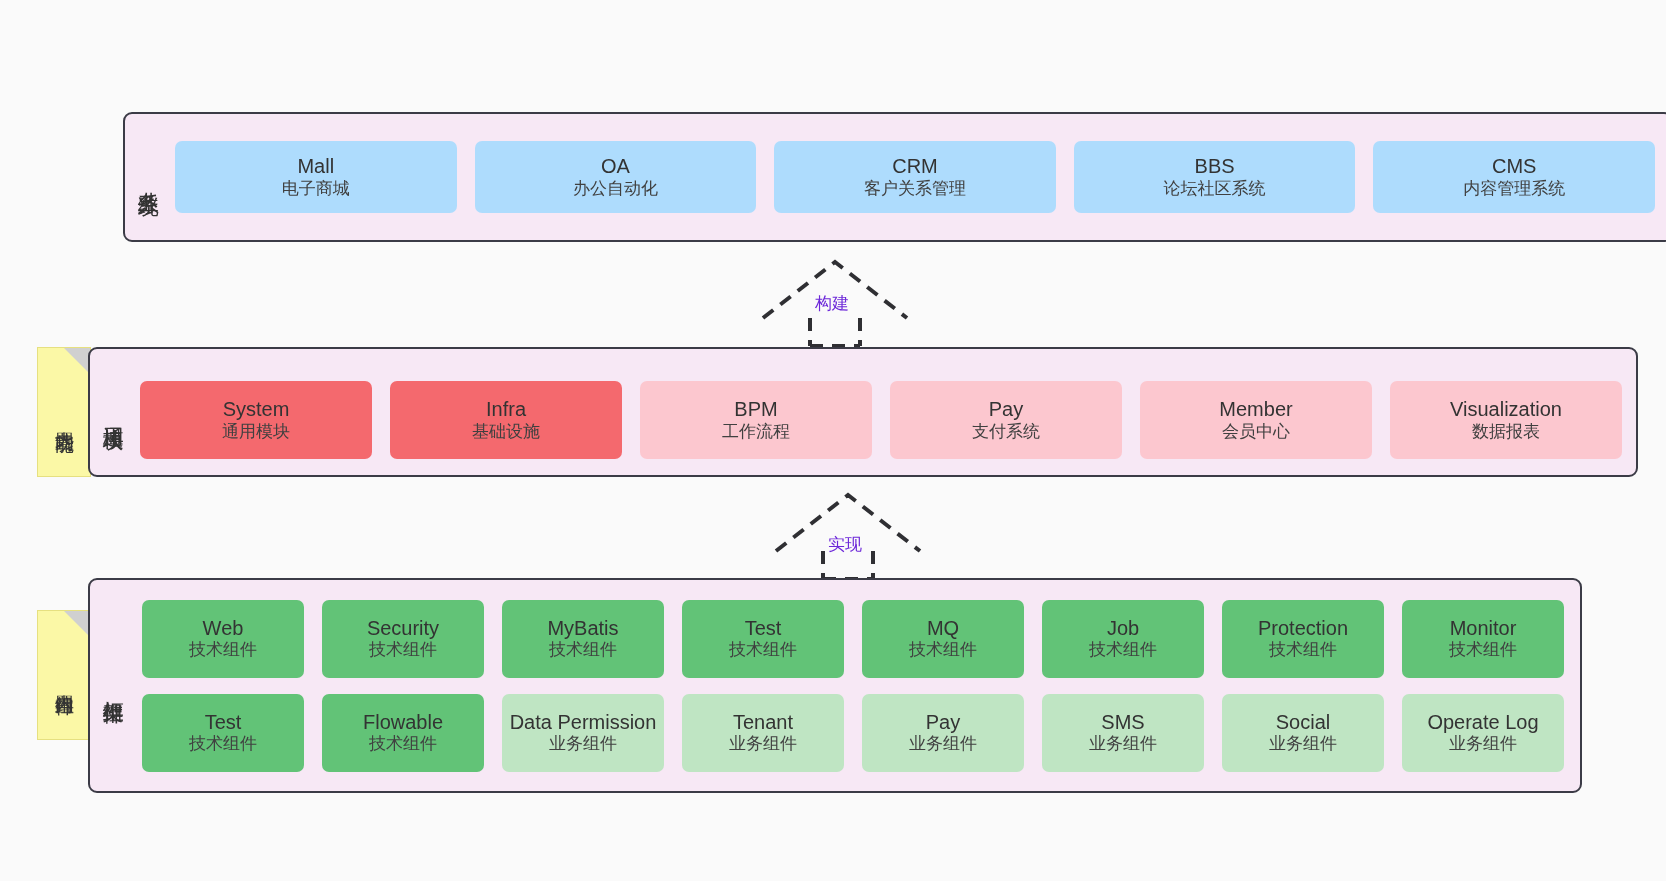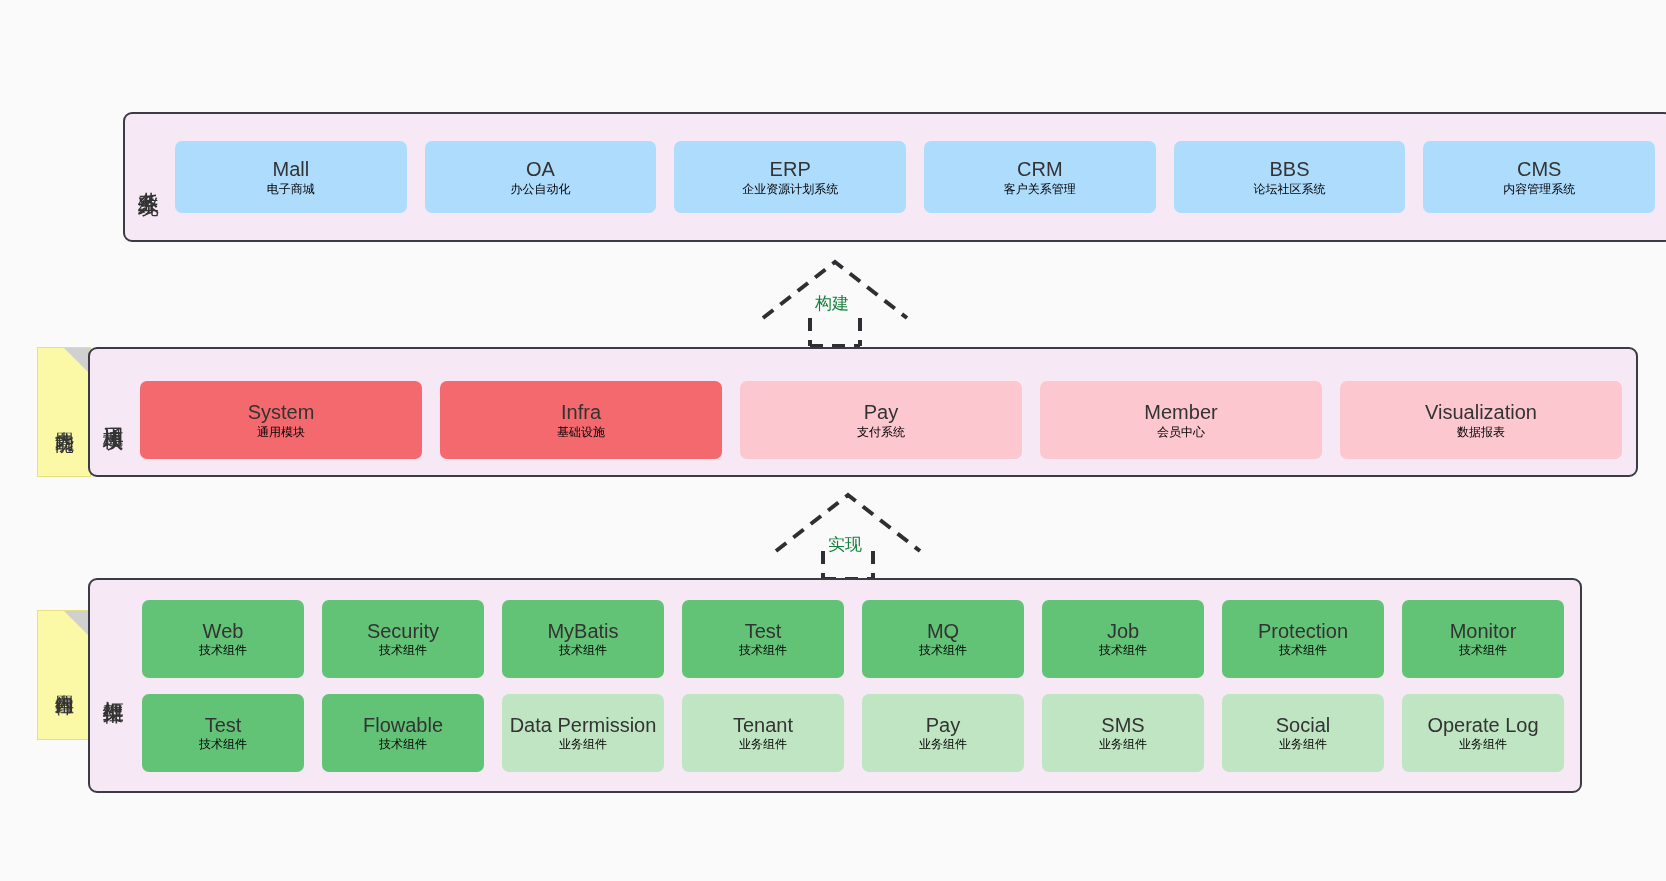--- a/index.html
+++ b/index.html
@@ -78,22 +78,22 @@
     text-align: center;
     padding: 6px 4px;
     line-height: 1.22;
   }
   .card .en {
     font-size: 20px;
     color: #333333;
     white-space: nowrap;
   }
   .card .cn {
-    font-size: 12px;
-    color: #000000;
+    font-size: 17px;
+    color: #404040;
     white-space: nowrap;
     text-align: center;
   }
   .card.wrap .en { white-space: normal; }
 
   .card.blue   { background: #aedcfd; }
   .card.red    { background: #f4696e; }
   .card.pink   { background: #fcc7cf; }
   .card.green  { background: #62c377; }
   .card.lgreen { background: #bfe5c3; }
@@ -139,21 +139,21 @@
   #note-features   { left: 37px; top: 347px; width: 54px; height: 130px; }
   #note-components { left: 37px; top: 610px; width: 54px; height: 130px; }
 
   
   .arrow {
     position: absolute;
   }
   .arrow-label {
     position: absolute;
     font-size: 17px;
-    color: #15803d;
+    color: #6d28d9;
     background: transparent;
     white-space: nowrap;
   }
   #arrow-build   { left: 755px; top: 256px; width: 160px; height: 92px; }
   #arrow-build-label  { left: 815px; top: 292px; }
   #arrow-impl    { left: 768px; top: 489px; width: 160px; height: 92px; }
   #arrow-impl-label   { left: 828px; top: 533px; }
 </style>
 </head>
 <body>
@@ -165,24 +165,20 @@
     <div class="layer-body">
       <div class="card blue">
         <span class="en">Mall</span>
         <span class="cn">电子商城</span>
       </div>
       <div class="card blue">
         <span class="en">OA</span>
         <span class="cn">办公自动化</span>
       </div>
       <div class="card blue">
-        <span class="en">ERP</span>
-        <span class="cn">企业资源计划系统</span>
-      </div>
-      <div class="card blue">
         <span class="en">CRM</span>
         <span class="cn">客户关系管理</span>
       </div>
       <div class="card blue">
         <span class="en">BBS</span>
         <span class="cn">论坛社区系统</span>
       </div>
       <div class="card blue">
         <span class="en">CMS</span>
         <span class="cn">内容管理系统</span>
@@ -208,20 +204,24 @@
     <div class="layer-body">
       <div class="card red">
         <span class="en">System</span>
         <span class="cn">通用模块</span>
       </div>
       <div class="card red">
         <span class="en">Infra</span>
         <span class="cn">基础设施</span>
       </div>
       <div class="card pink">
+        <span class="en">BPM</span>
+        <span class="cn">工作流程</span>
+      </div>
+      <div class="card pink">
         <span class="en">Pay</span>
         <span class="cn">支付系统</span>
       </div>
       <div class="card pink">
         <span class="en">Member</span>
         <span class="cn">会员中心</span>
       </div>
       <div class="card pink">
         <span class="en">Visualization</span>
         <span class="cn">数据报表</span>

